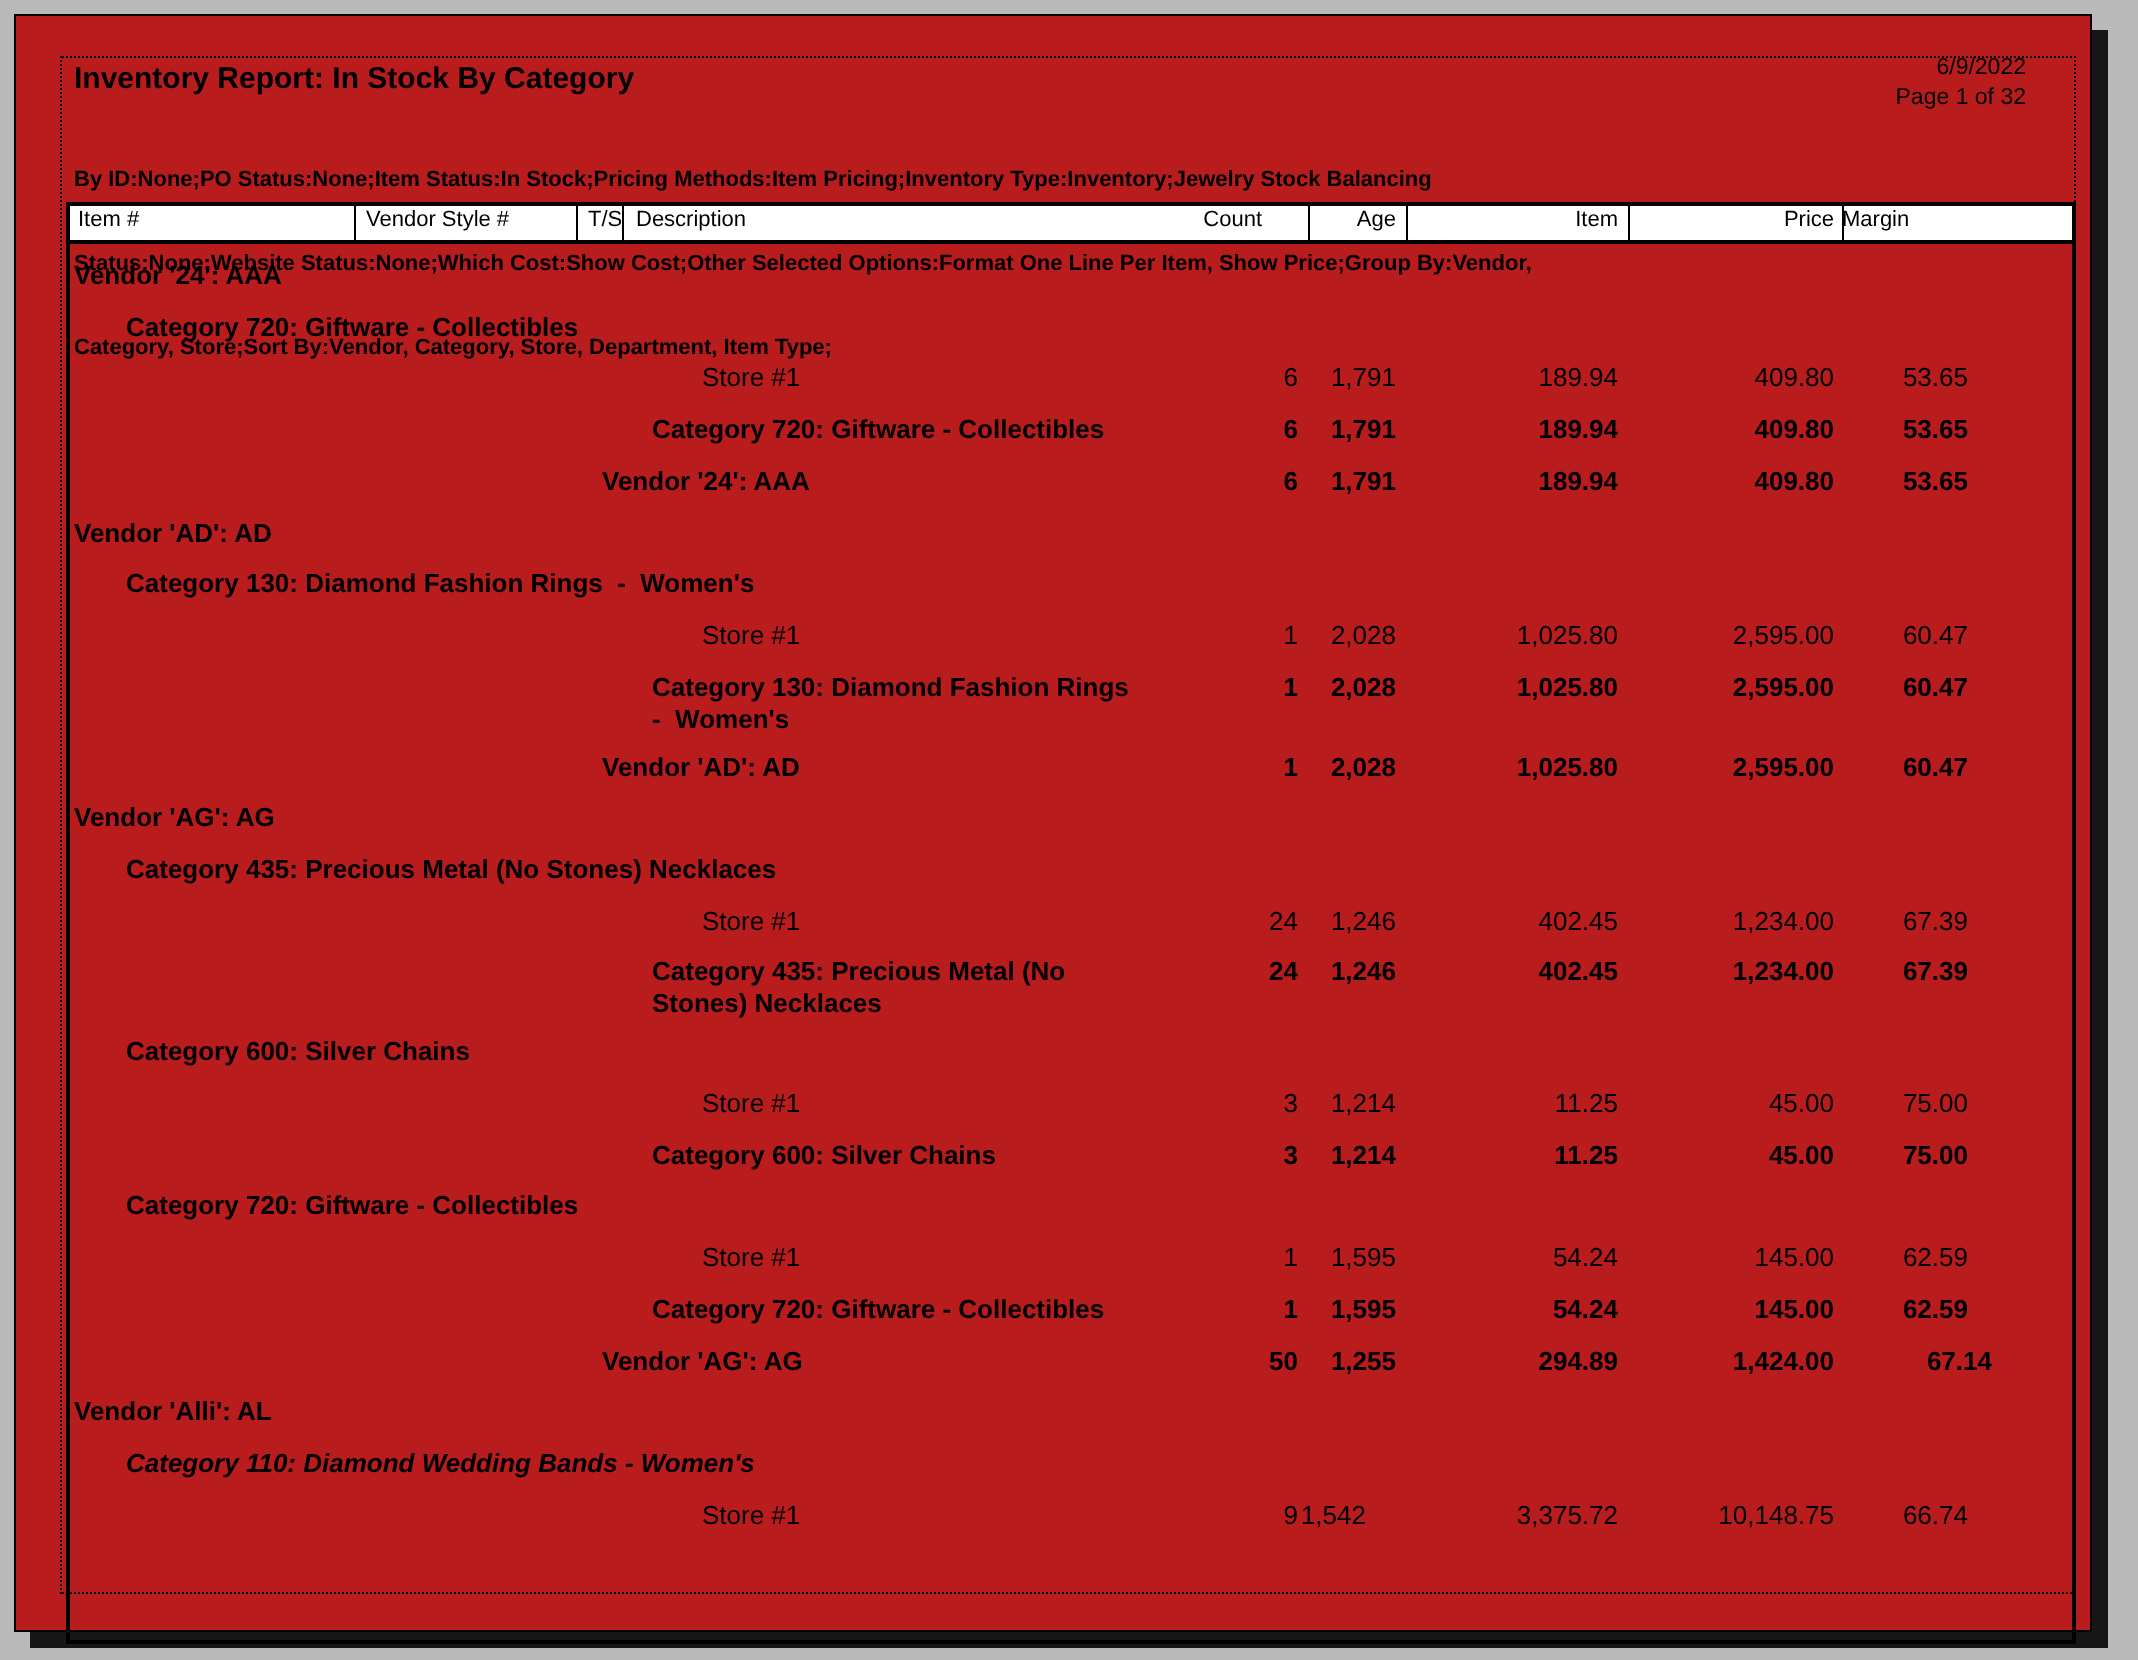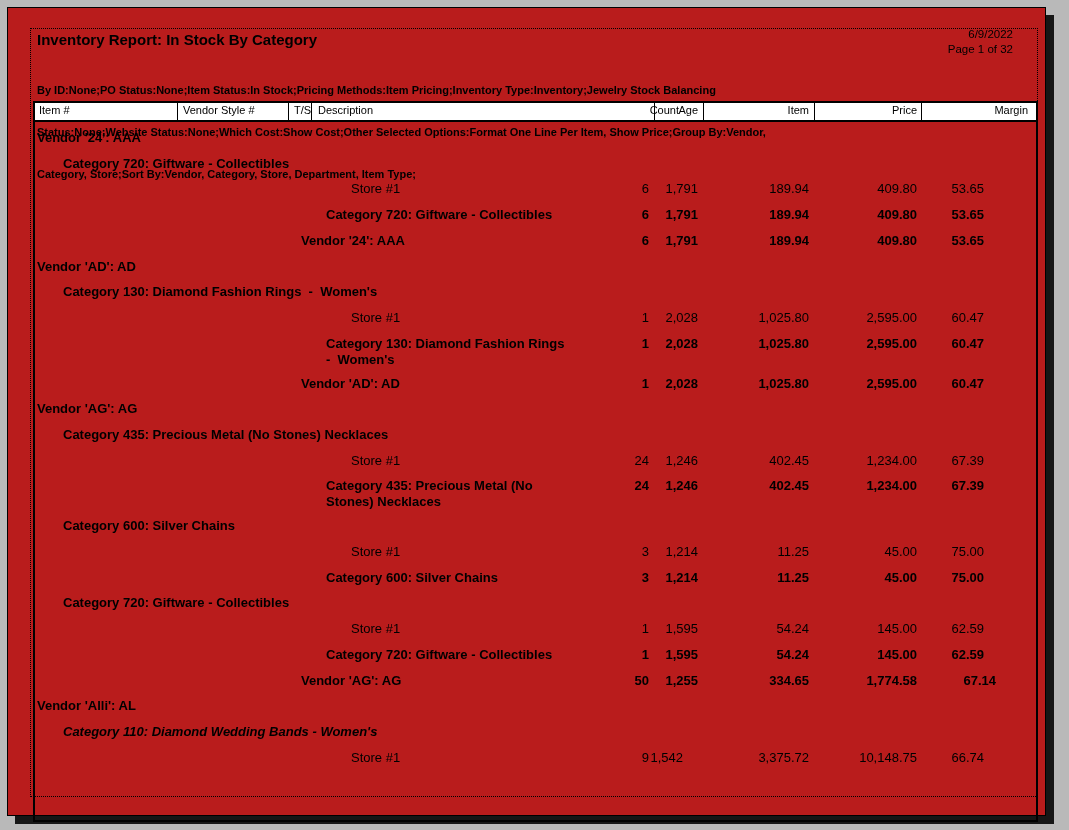--- a/index.html
+++ b/index.html
@@ -108,25 +108,25 @@
     <div class="vline" style="left:276px"></div>
     <div class="vline" style="left:619px"></div>
     <div class="vline" style="left:668px"></div>
     <div class="vline" style="left:779px"></div>
     <div class="vline" style="left:886px"></div>
 
     <div class="hcell" style="left:4px">Item #</div>
     <div class="hcell" style="left:148px">Vendor Style #</div>
     <div class="hcell" style="left:259px">T/S</div>
     <div class="hcell" style="left:283px">Description</div>
-    <div class="hcell hnum" style="left:544px;width:100px">Count</div>
+    <div class="hcell hnum" style="left:496px;width:100px">Count</div>
     <div class="hcell hnum" style="left:563px;width:100px">Age</div>
     <div class="hcell hnum" style="left:654px;width:120px">Item</div>
     <div class="hcell hnum" style="left:762px;width:120px">Price</div>
-    <div class="hcell" style="left:886px;width:107px;text-align:right">Margin</div>
+    <div class="hcell" style="left:886px;width:107px;text-align:left">Margin</div>
   </div>
 
   <div class="tbody">
       <div class="row bold" style="top: 8px;">
         <div class="cell" style="left: 2px;">Vendor '24': AAA</div>
       </div>
       <div class="row bold" style="top: 34px;">
         <div class="cell" style="left: 28px;">Category 720: Giftware - Collectibles</div>
       </div>
       <div class="row" style="top: 59px;">
@@ -240,22 +240,22 @@
         <div class="cell num" style="left: 514px; width: 100px;">1</div>
         <div class="cell num" style="left: 563px; width: 100px;">1,595</div>
         <div class="cell num" style="left: 654px; width: 120px;">54.24</div>
         <div class="cell num" style="left: 762px; width: 120px;">145.00</div>
         <div class="cell num" style="left: 849px; width: 100px;">62.59</div>
       </div>
       <div class="row bold" style="top: 551px;">
         <div class="cell" style="left: 266px;">Vendor 'AG': AG</div>
         <div class="cell num" style="left: 514px; width: 100px;">50</div>
         <div class="cell num" style="left: 563px; width: 100px;">1,255</div>
-        <div class="cell num" style="left: 654px; width: 120px;">334.65</div>
-        <div class="cell num" style="left: 762px; width: 120px;">1,774.58</div>
+        <div class="cell num" style="left: 654px; width: 120px;">294.89</div>
+        <div class="cell num" style="left: 762px; width: 120px;">1,424.00</div>
         <div class="cell num" style="left: 849px; width: 100px; margin-left: 12px;">67.14</div>
       </div>
       <div class="row bold" style="top: 576px;">
         <div class="cell" style="left: 2px;">Vendor 'Alli': AL</div>
       </div>
       <div class="row bold" style="top: 602px; font-style: italic;">
         <div class="cell" style="left: 28px;">Category 110: Diamond Wedding Bands - Women's</div>
       </div>
       <div class="row" style="top: 628px;">
         <div class="cell" style="left: 316px;">Store #1</div>

